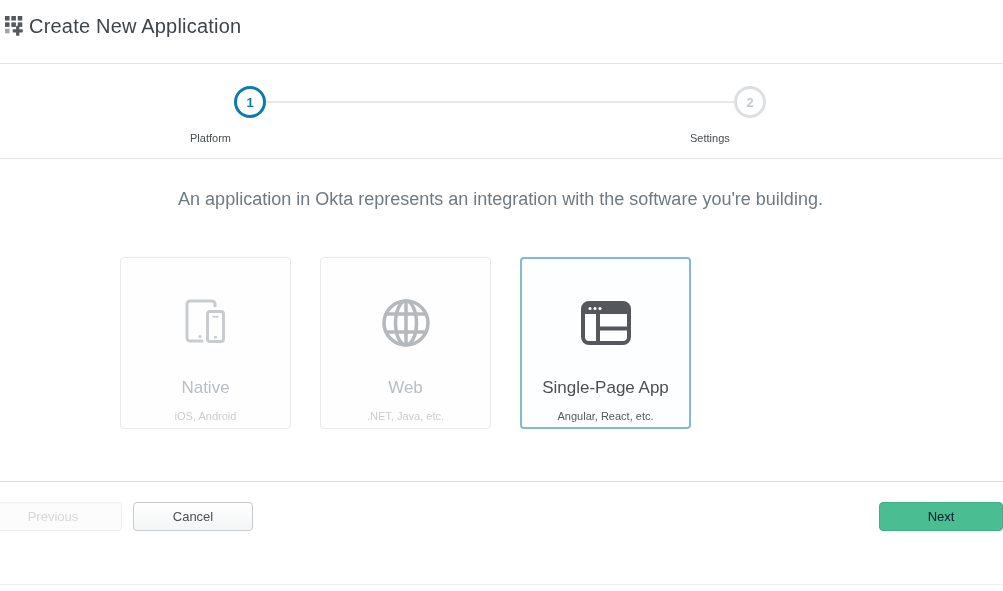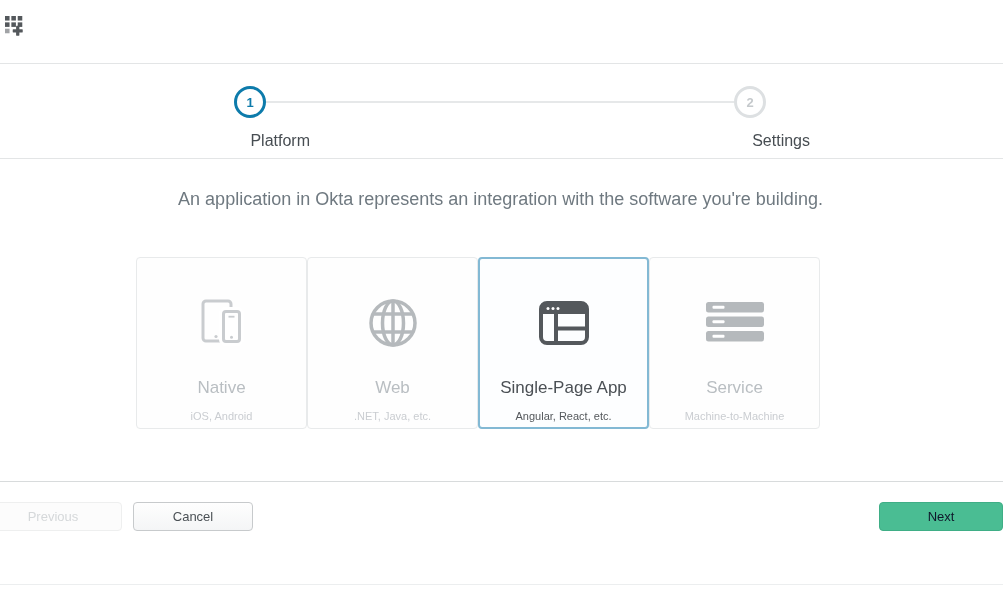--- a/index.html
+++ b/index.html
@@ -13,27 +13,27 @@
   .header{position:absolute;top:0;left:0;width:1003px;height:63px;border-bottom:1px solid #e3e5e6;background:#fff;}
   .header .app-icon{position:absolute;left:5px;top:16px;width:20px;height:20px;}
   .header .title{position:absolute;left:29px;top:15px;font-size:20px;color:#3f4448;letter-spacing:0.2px;}
   
   .stepper{position:absolute;top:64px;left:0;width:1003px;height:94px;border-bottom:1px solid #e3e5e6;background:#fff;}
   .step-line{position:absolute;top:37px;left:266px;width:468px;height:2px;background:#e6e8e9;}
   .step-circle{position:absolute;top:22px;width:26px;height:26px;border-radius:50%;background:#fff;
     display:flex;align-items:center;justify-content:center;font-size:13px;font-weight:bold;}
   .step-circle.active{left:234px;border:3px solid #0d7bab;color:#0d7bab;}
   .step-circle.upcoming{left:734px;border:3px solid #dde0e2;color:#c5c9cc;}
-  .step-label{position:absolute;top:68px;width:120px;text-align:right;font-size:16px;color:#474d52;}
+  .step-label{position:absolute;top:68px;width:120px;text-align:left;font-size:11px;color:#474d52;}
   .step-label.first{left:190px;}
   .step-label.second{left:690px;}
   
   .content{position:absolute;top:159px;left:0;width:1001px;}
   .intro{margin-top:29px;text-align:center;font-size:18px;line-height:23px;color:#6f7980;}
-  .cards{position:absolute;top:98px;left:136px;display:flex;}
+  .cards{position:absolute;top:98px;left:120px;display:flex;gap:29px;}
   .card{
     box-sizing:border-box;width:171px;height:172px;background:#fefefe;
     border:1px solid #e8eaeb;border-radius:4px;cursor:pointer;
     display:flex;flex-direction:column;align-items:center;
   }
   .card.selected{border:2px solid #83b9d4;background:#fdfeff;}
   .card .icon-box{height:56px;margin-top:37px;display:flex;align-items:center;justify-content:center;}
   .card.selected .icon-box{margin-top:36px;}
   .card .card-title{margin-top:27px;font-size:17px;color:#b9bec2;}
   .card .card-subtitle{margin-top:12px;font-size:11px;color:#cacdd1;}
@@ -63,20 +63,21 @@
           <rect x="14" y="0" width="5" height="5"></rect>
         <rect x="0" y="7" width="5" height="5"></rect>
           <rect x="7" y="7" width="5" height="5"></rect>
           <rect x="14" y="7" width="5" height="5"></rect>
         <rect x="0" y="14" width="5" height="5" opacity="0.55"></rect>
         <rect x="12.2" y="10.8" width="3.6" height="11" rx="0.5"></rect>
         <rect x="8.5" y="14.5" width="11" height="3.6" rx="0.5"></rect>
       </g>
     </svg>
   </span>
+  <span class="title">Create New Application</span>
 </div>
 
 <div class="stepper">
   <div class="step-line"></div>
   <div class="step-circle active">
     <span>1</span>
   </div>
   <div class="step-circle upcoming">
     <span>2</span>
   </div>
@@ -129,34 +130,20 @@
           <circle cx="14" cy="7.5" r="1.5" fill="#ffffff"></circle>
           <circle cx="19" cy="7.5" r="1.5" fill="#ffffff"></circle>
           <rect x="15" y="13" width="4" height="29" fill="#54585c"></rect>
           <rect x="17" y="25.5" width="31" height="4" fill="#54585c"></rect>
         </svg>
       </div>
       <div class="card-title">Single-Page App</div>
       <div class="card-subtitle">Angular, React, etc.</div>
     </div>
 
-    <div class="card">
-      <div class="icon-box">
-        <svg viewBox="0 0 62 42" width="62" height="42" fill="#b5b9bc">
-          <rect x="2" y="0" width="58" height="10.5" rx="2.5"></rect>
-          <rect x="2" y="14.5" width="58" height="10.5" rx="2.5"></rect>
-          <rect x="2" y="29" width="58" height="10.5" rx="2.5"></rect>
-          <rect x="8.5" y="3.8" width="12" height="3" rx="1" fill="#ffffff"></rect>
-          <rect x="8.5" y="18.3" width="12" height="3" rx="1" fill="#ffffff"></rect>
-          <rect x="8.5" y="32.8" width="12" height="3" rx="1" fill="#ffffff"></rect>
-        </svg>
-      </div>
-      <div class="card-title">Service</div>
-      <div class="card-subtitle">Machine-to-Machine</div>
-    </div>
 
   </div>
 </div>
 
 <div class="footer-divider"></div>
 <button class="btn btn-previous">Previous</button>
 <button class="btn btn-cancel">Cancel</button>
 <button class="btn btn-next">Next</button>
 <div class="bottom-line"></div>
 

